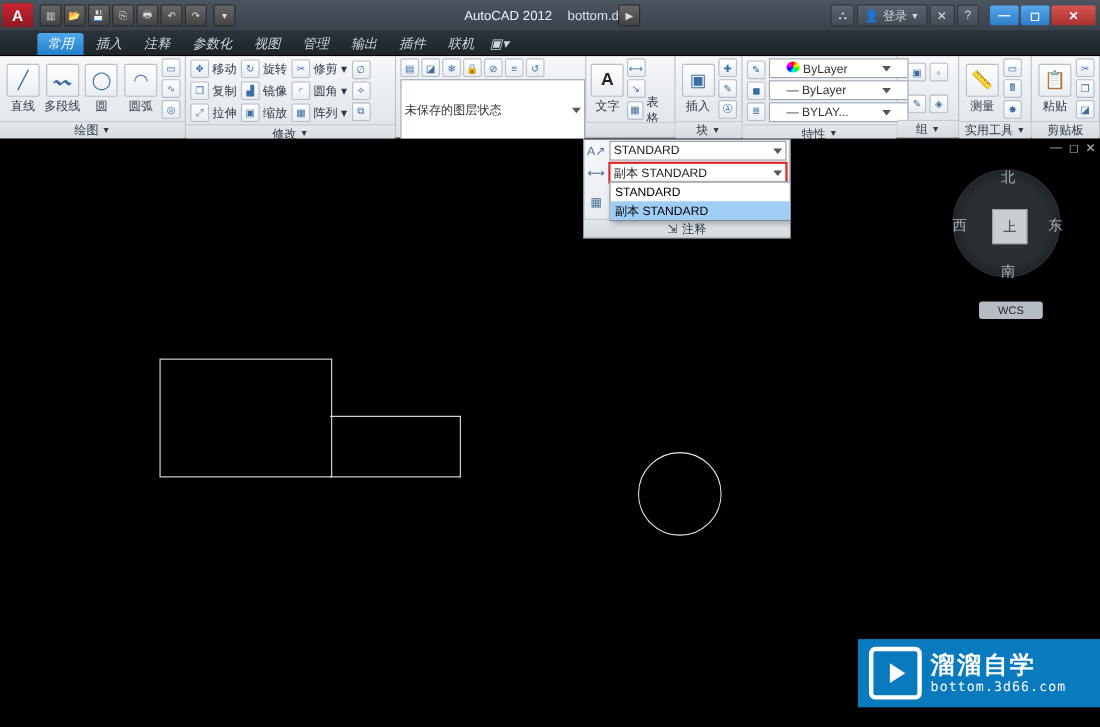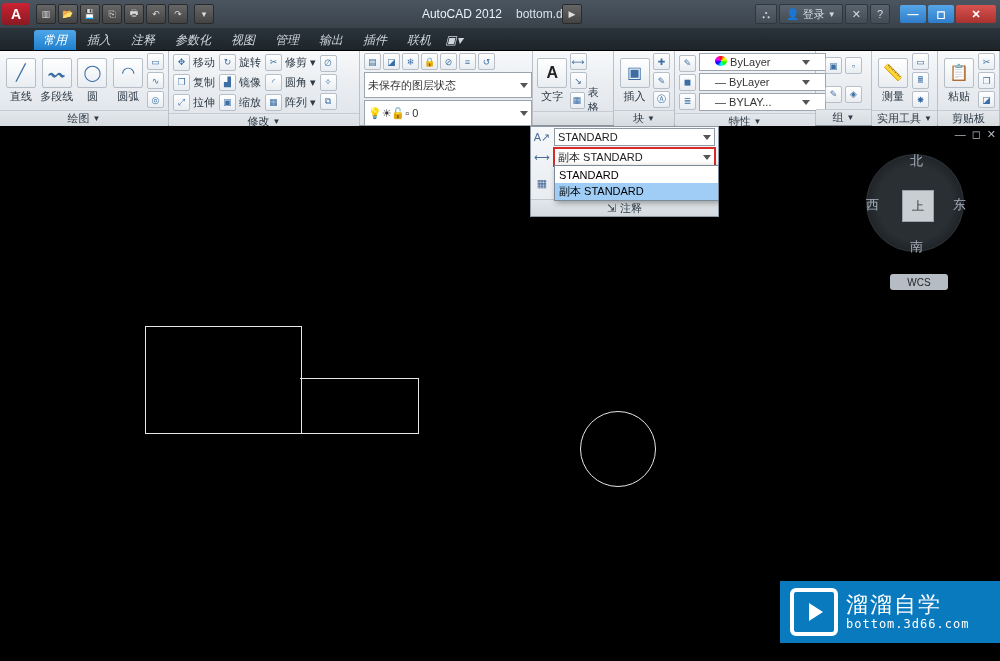--- a/index.html
+++ b/index.html
@@ -191,21 +191,21 @@
     padding-right:2px;
   }
   .ic.sm{width:15px;height:15px;font-size:9px;}
   .layer-dd {
     height:18px;
     width:160px;
     background:#fff;
     border:1px solid #9aa5af;
     font-size:11px;
     display:flex;align-items:center;
-    padding:3px 3px;
+    padding:18px 3px;
     color:#333;
     justify-content:space-between;
   }
   .prop-dd {
     height:16px;
     width:95px;
     background:#fff;
     border:1px solid #9aa5af;
     font-size:11px;
     display:flex;align-items:center;
@@ -346,21 +346,21 @@
     border:4px solid #fff;
     border-radius:6px;
     display:flex;align-items:center;justify-content:center;
     color:#fff;
   }
   .watermark .txt {
     color:#fff;
     display:flex;flex-direction:column;
     line-height:1.1;
   }
-  .watermark .big { font-size:22px; font-weight:normal; letter-spacing:2px;}
+  .watermark .big { font-size:22px; font-weight:bold; letter-spacing:2px;}
   .watermark .small { font-size:12px; font-family: monospace; letter-spacing:1px;}
   .tridn { width:0;height:0;border-top:5px solid #555;border-left:4px solid transparent;border-right:4px solid transparent; display:inline-block;}
   .sw { width:12px;height:10px; display:inline-block;}
 </style>
 </head>
 <body>
 
 <div class="titlebar">
   <div class="qat">
     <div class="logo">A</div>

